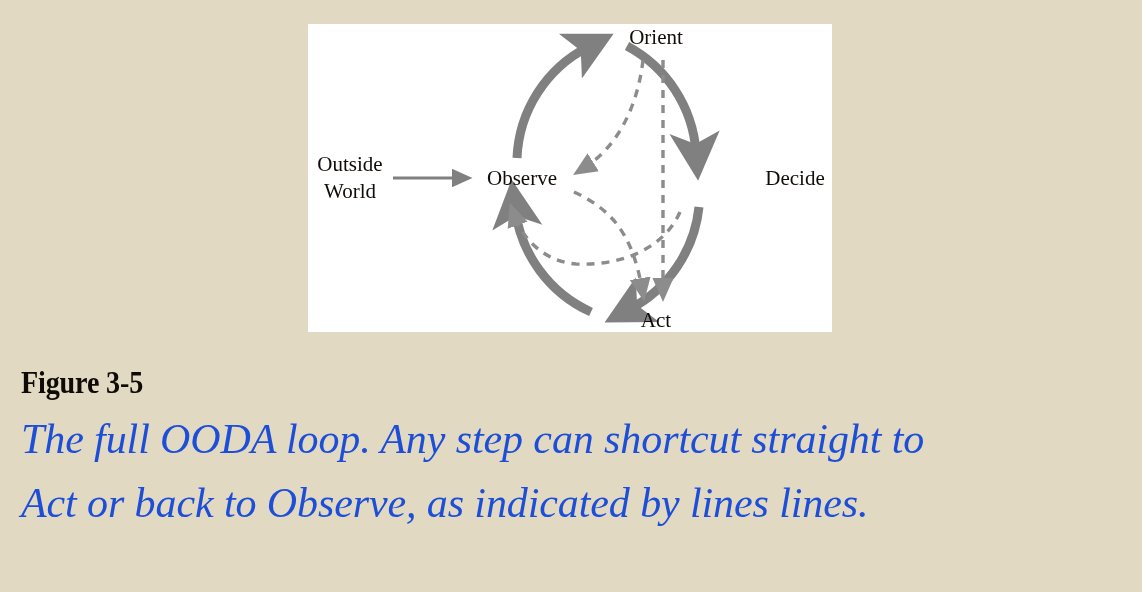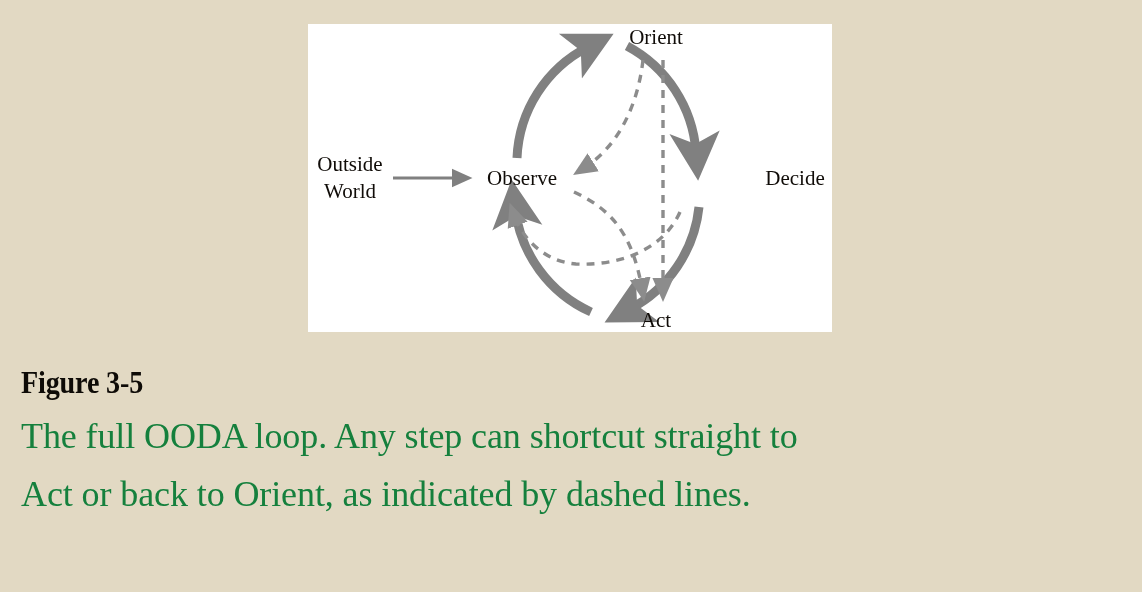--- a/index.html
+++ b/index.html
@@ -56,22 +56,23 @@
     letter-spacing: -0.2px;
     color: #0e0b07;
     line-height: 1.0;
     margin: 0 0 20px 0;
     transform: scaleX(0.88);
     transform-origin: left center;
     white-space: nowrap;
   }
   .caption-line {
     font-family: "Liberation Serif", "DejaVu Serif", serif;
-    font-size: 36px;
-    color: #15803d;
+    font-style: italic;
+    font-size: 42px;
+    color: #1d4ed8;
     line-height: 1.0;
     margin: 0 0 22px 0;
     white-space: nowrap;
     letter-spacing: -0.1px;
   }
 </style>
 </head>
 <body>
 
 <div id="figure-panel">
@@ -119,14 +120,14 @@
 
     <text class="node-label" x="487" y="161" text-anchor="middle">Decide</text>
 
     <text class="node-label" x="348" y="303" text-anchor="middle">Act</text>
   </svg>
 </div>
 
 <div id="caption-block">
   <div id="figure-number">Figure 3-5</div>
   <div class="caption-line">The full OODA loop. Any step can shortcut straight to</div>
-  <div class="caption-line">Act or back to Orient, as indicated by dashed lines.</div>
+  <div class="caption-line">Act or back to Observe, as indicated by lines lines.</div>
 </div>
 
 </body></html>

